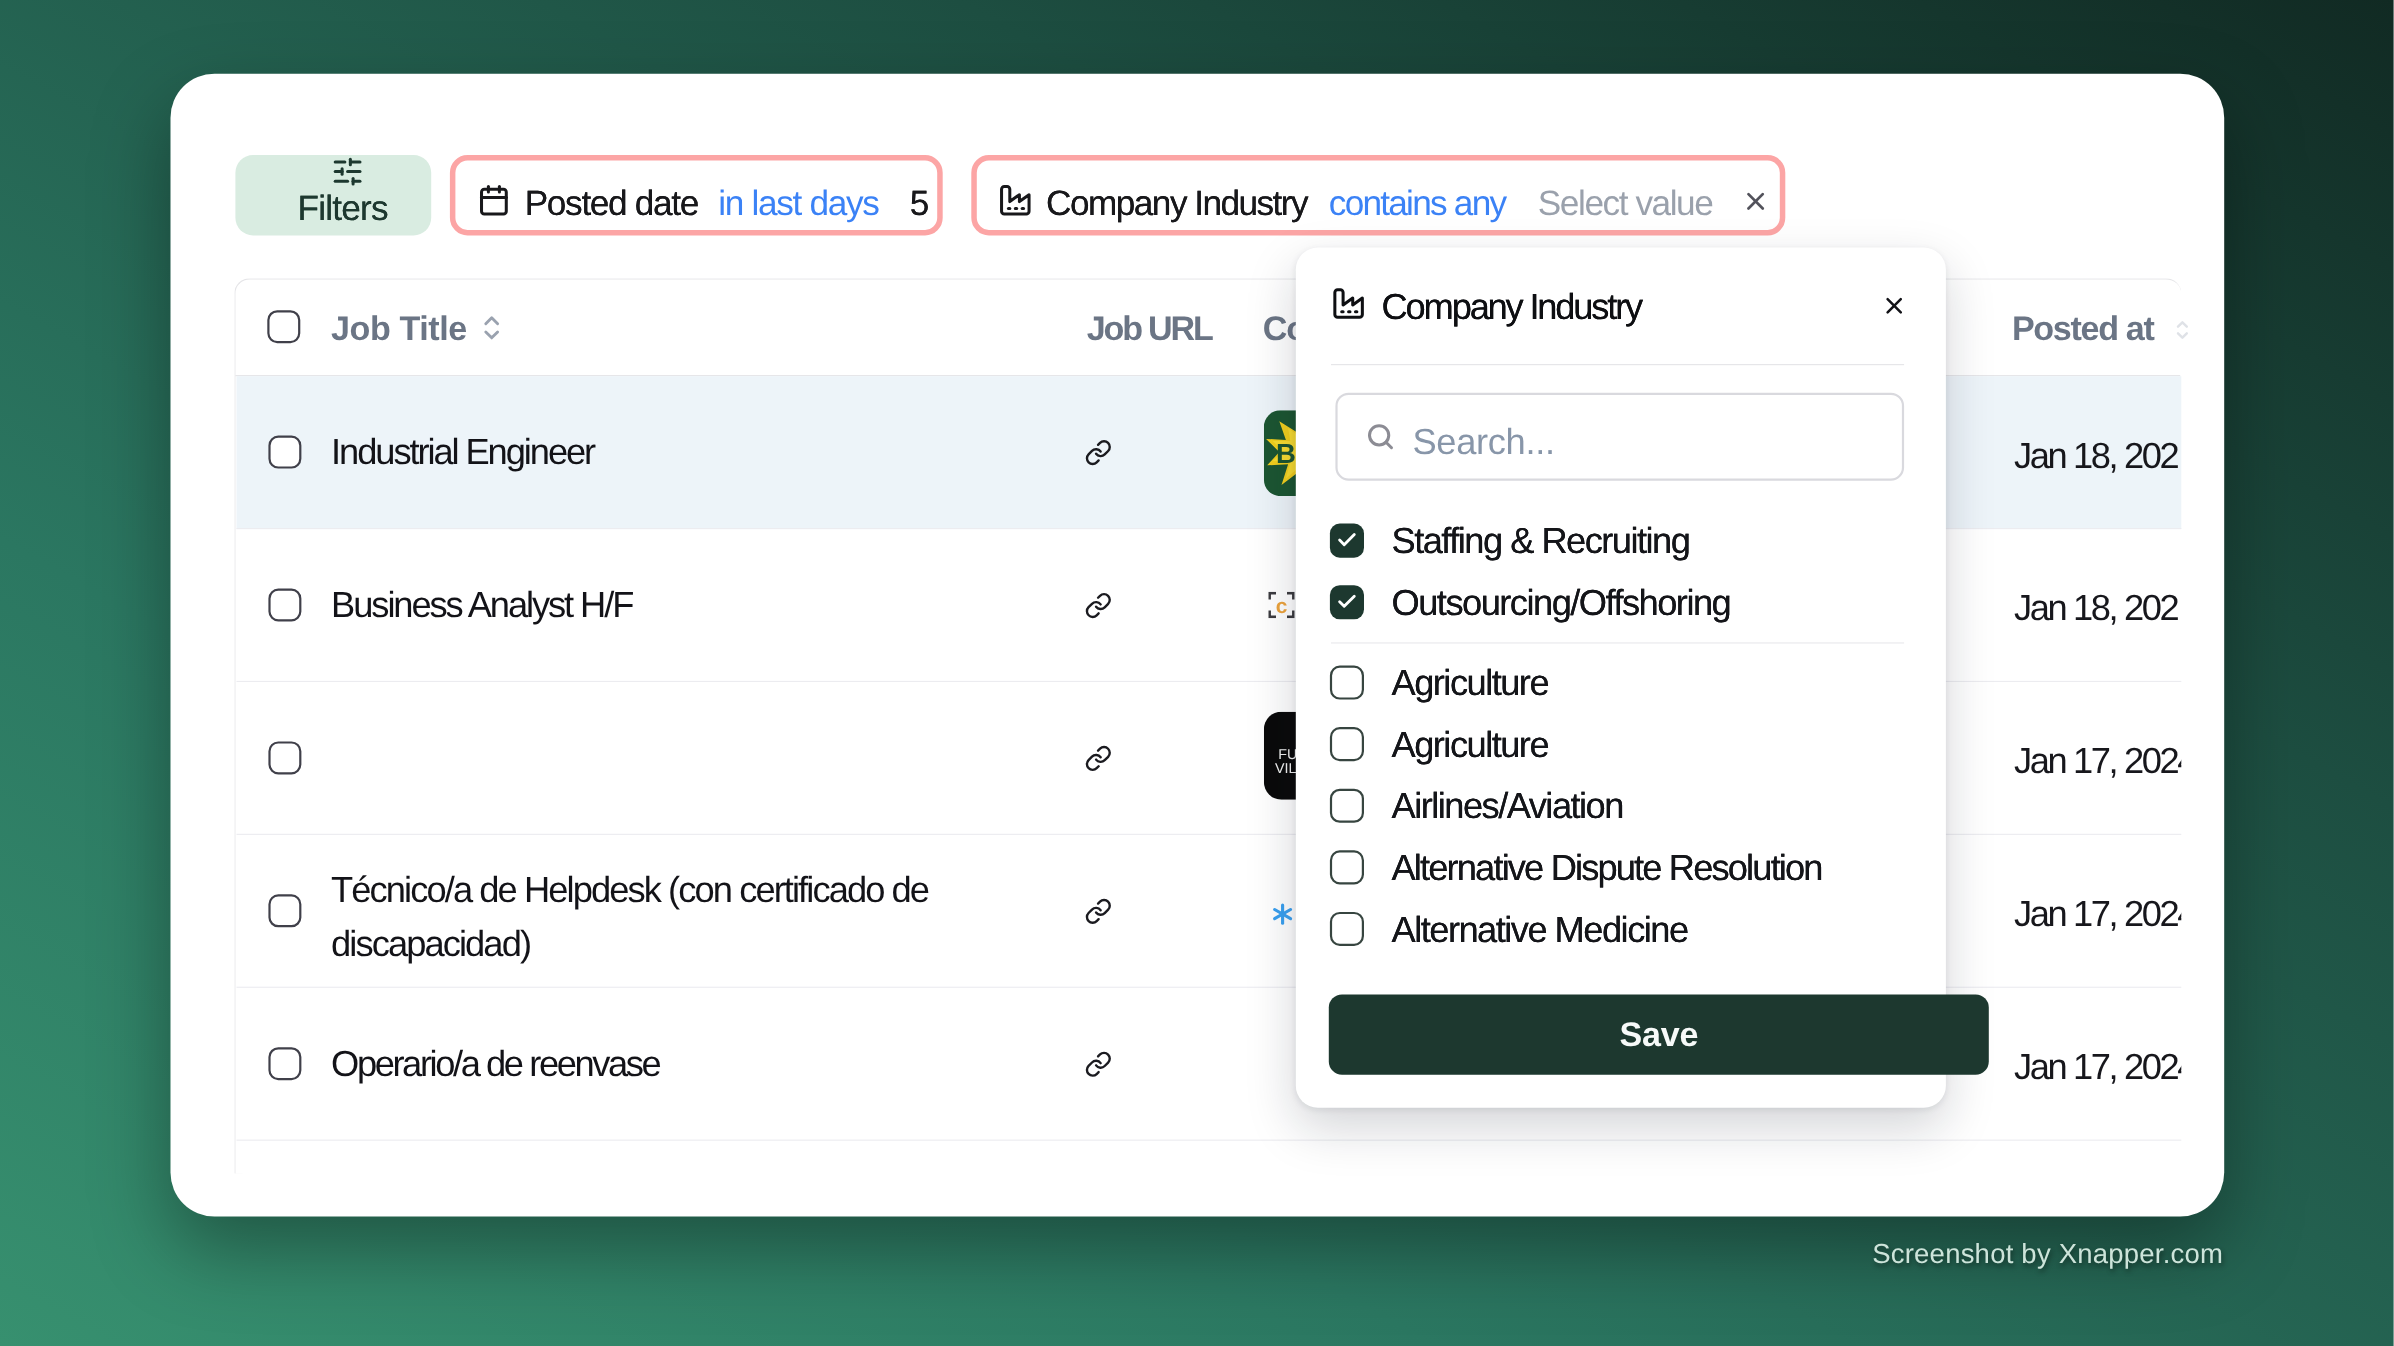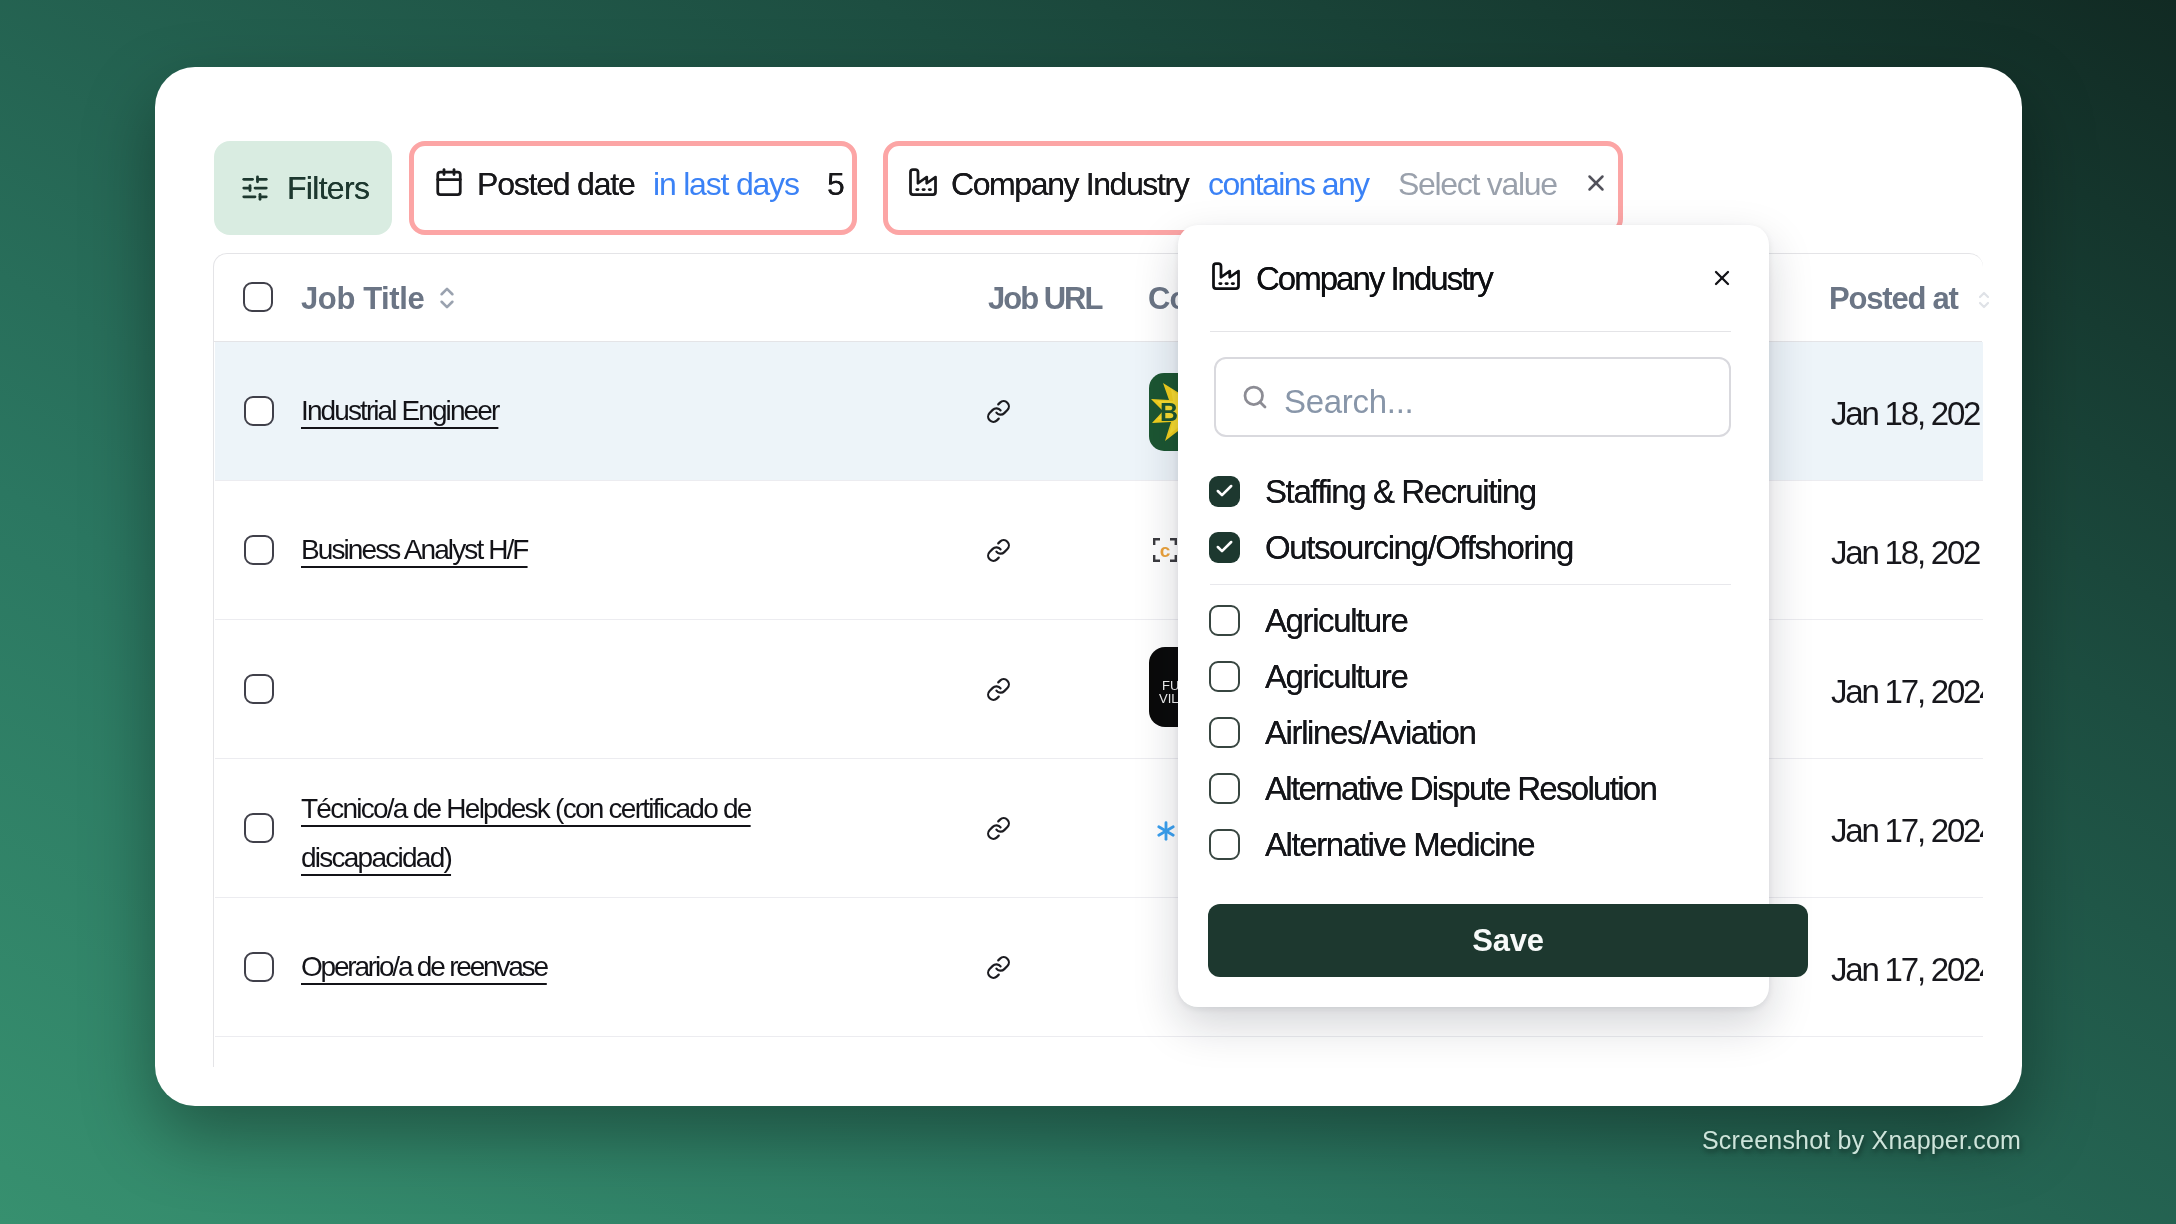--- a/index.html
+++ b/index.html
@@ -2,38 +2,38 @@
 <html><head>
 <meta charset="utf-8">
 <style>
   * { margin:0; padding:0; box-sizing:border-box; font-family:"Liberation Sans", sans-serif; }
   html,body { width:2176px; height:1224px; overflow:hidden; }
   body { background:linear-gradient(to top right, #37906f 0%, #2b7761 30%, #1d4e41 70%, #112a23 100%); position:relative; }
   .abs { position:absolute; }
   .card { position:absolute; left:155px; top:67px; width:1867px; height:1039px;
           background:#ffffff; border-radius:40px; box-shadow:0 30px 70px rgba(0,0,0,0.35); }
   
-  .chip { position:absolute; top:74px; height:94px; border-radius:16px; display:flex; align-items:center; }
+  .chip { position:absolute; top:74px; height:73px; border-radius:16px; display:flex; align-items:center;flex-direction:column; }
   .chip-filters { left:59px; width:178px; background:#d9ece1; }
   .chip-white { background:#fff; border:5px solid #fca5a5; }
   .chip-posted { left:254px; width:448px; }
   .chip-industry { left:728px; width:740px; }
   .ctext { font-size:32px; color:#18181b; letter-spacing:-0.7px; text-shadow:0 0 0.6px currentColor; white-space:nowrap; }
   .gray { color:#3b82f6; text-shadow:none;text-align:right; }
   .lightgray { color:#9aa1ac; text-shadow:none; }
   svg { display:block; }
   
   .table { position:absolute; left:58px; top:186px; width:1770px; height:814px;
            border:1px solid #e4e4e7; border-right:none; border-bottom:none; border-radius:14px 14px 0 0; background:#fff; }
   .thead { position:absolute; left:0; top:0; width:1768px; height:88px; border-bottom:1px solid #e4e4e7; }
   .th { position:absolute; font-size:31px; font-weight:700; color:#6b7585; letter-spacing:-1.0px; white-space:nowrap; }
   .row { position:absolute; left:1px; width:1768px; height:139px; border-bottom:1px solid #ececf0; overflow:hidden; }
   .cb { position:absolute; width:30px; height:30px; border:2.5px solid #40404a; border-radius:9px; background:#fff; }
-  .jt { position:absolute; left:86px; font-size:28px; color:#131318; letter-spacing:-1.9px;
-        text-decoration:underline; text-underline-offset:7px; text-decoration-thickness:2px; white-space:nowrap; line-height:40px; }
+  .jt { position:absolute; left:86px; font-size:33px; color:#131318; letter-spacing:-1.9px;
+        text-underline-offset:7px; text-decoration-thickness:2px; white-space:nowrap; line-height:40px; }
   .date { position:absolute; left:1616px; font-size:33px; color:#17171c; letter-spacing:-2.2px; white-space:nowrap; line-height:40px; }
   
   .popup { position:absolute; left:1023px; top:158px; width:591px; height:782px; background:#fff;
            border-radius:20px; box-shadow:0 2px 6px rgba(16,24,40,0.08), 0 18px 45px rgba(16,24,40,0.18); }
   .pop-title { position:absolute; left:78px; top:36px; font-size:33px; line-height:36px; color:#0e0f12; letter-spacing:-2.0px; text-shadow:0 0 0.6px currentColor; white-space:nowrap; }
   .pop-div { position:absolute; left:32px; width:521px; height:1px; background:#e4e4e7; }
   .search { position:absolute; left:36px; top:132px; width:517px; height:80px; border:2px solid #d9d9de; border-radius:12px; }
   .search-ph { position:absolute; left:106px; top:159px; font-size:33px; line-height:36px; color:#8896a9; letter-spacing:-0.3px; }
   .item-text { position:absolute; left:87px; font-size:33px; line-height:38px; color:#141519; letter-spacing:-1.4px; white-space:nowrap; text-shadow:0 0 0.4px currentColor; }
   .pcb { position:absolute; left:31px; width:31px; height:31px; border-radius:9px; }

